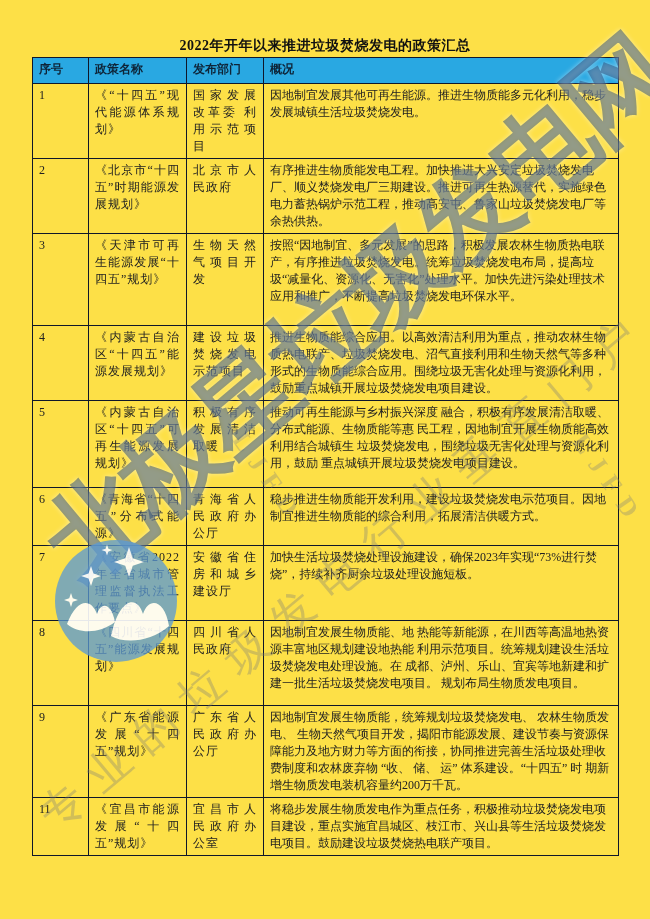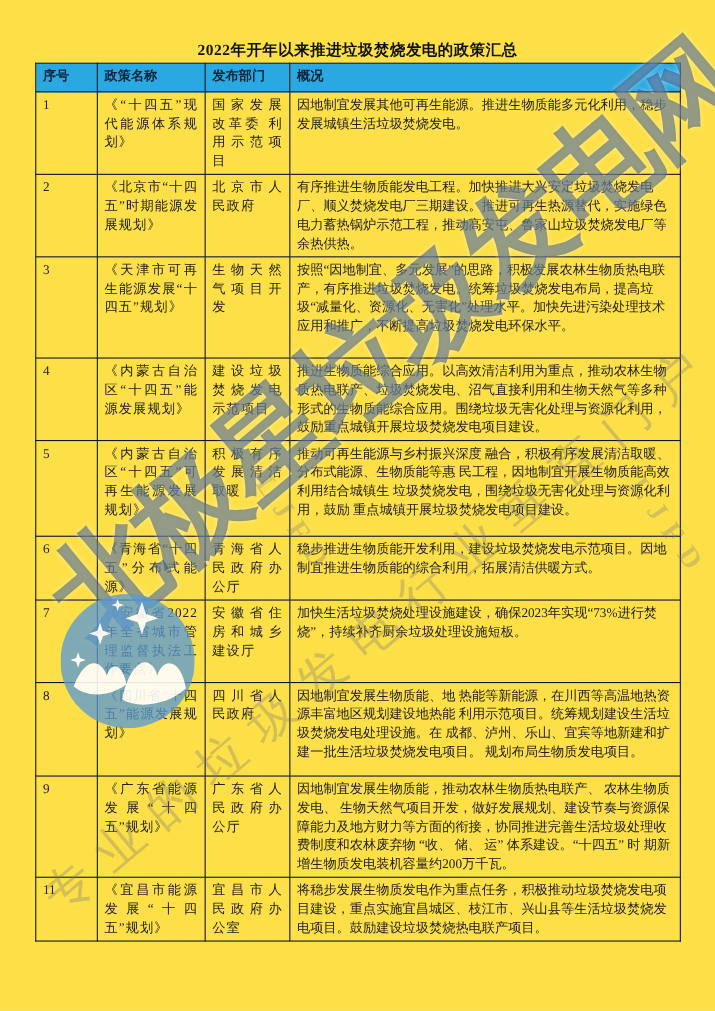--- a/index.html
+++ b/index.html
@@ -119,21 +119,21 @@
       <tr class="r8">
         <td class="no">8</td>
         <td class="name">《四川省“十四五”能源发展规划》</td>
         <td class="dept">四川省人民政府</td>
         <td class="sum">因地制宜发展生物质能、地 热能等新能源，在川西等高温地热资源丰富地区规划建设地热能 利用示范项目。统筹规划建设生活垃圾焚烧发电处理设施。在 成都、泸州、乐山、宜宾等地新建和扩建一批生活垃圾焚烧发电项目。 规划布局生物质发电项目。</td>
       </tr>
       <tr class="r9">
         <td class="no">9</td>
         <td class="name">《广东省能源发展“十四五”规划》</td>
         <td class="dept">广东省人民政府办公厅</td>
-        <td class="sum">因地制宜发展生物质能，推动农林生物质热电联产、 农林生物质发电、 生物天然气项目开发，做好发展规划、建设节奏与资源保障能力及地方财力等方面的衔接，协同推进完善生活垃圾处理收费制度和农林废弃物 “收、 储、 运” 体系建设。“十四五” 时 期新增生物质发电装机容量约200万千瓦。</td>
+        <td class="sum">因地制宜发展生物质能，统筹规划垃圾焚烧发电、 农林生物质发电、 生物天然气项目开发，揭阳市能源发展、建设节奏与资源保障能力及地方财力等方面的衔接，协同推进完善生活垃圾处理收费制度和农林废弃物 “收、 储、 运” 体系建设。“十四五” 时 期新增生物质发电装机容量约200万千瓦。</td>
       </tr>
       <tr class="r11">
         <td class="no">11</td>
         <td class="name">《宜昌市能源发展“十四五”规划》</td>
         <td class="dept">宜昌市人民政府办公室</td>
         <td class="sum">将稳步发展生物质发电作为重点任务，积极推动垃圾焚烧发电项目建设，重点实施宜昌城区、枝江市、兴山县等生活垃圾焚烧发电项目。鼓励建设垃圾焚烧热电联产项目。</td>
       </tr>
     </tbody>
 
   </table>

